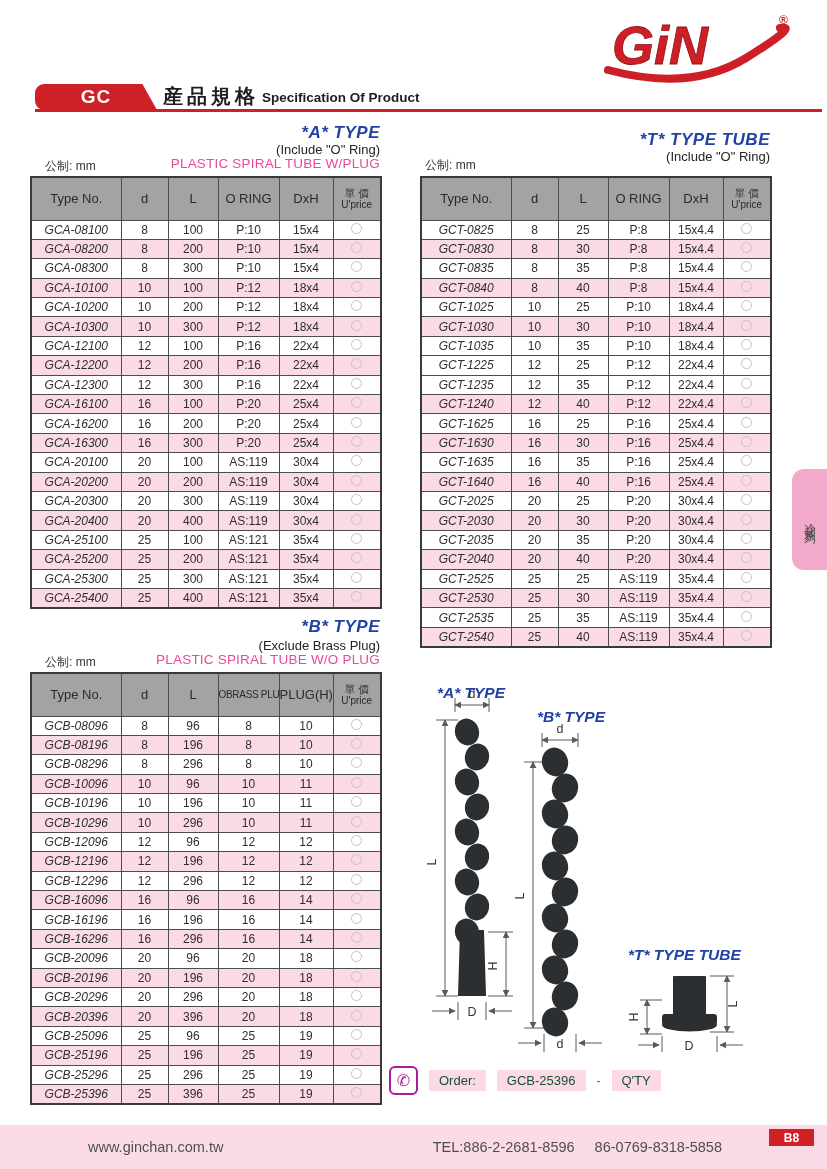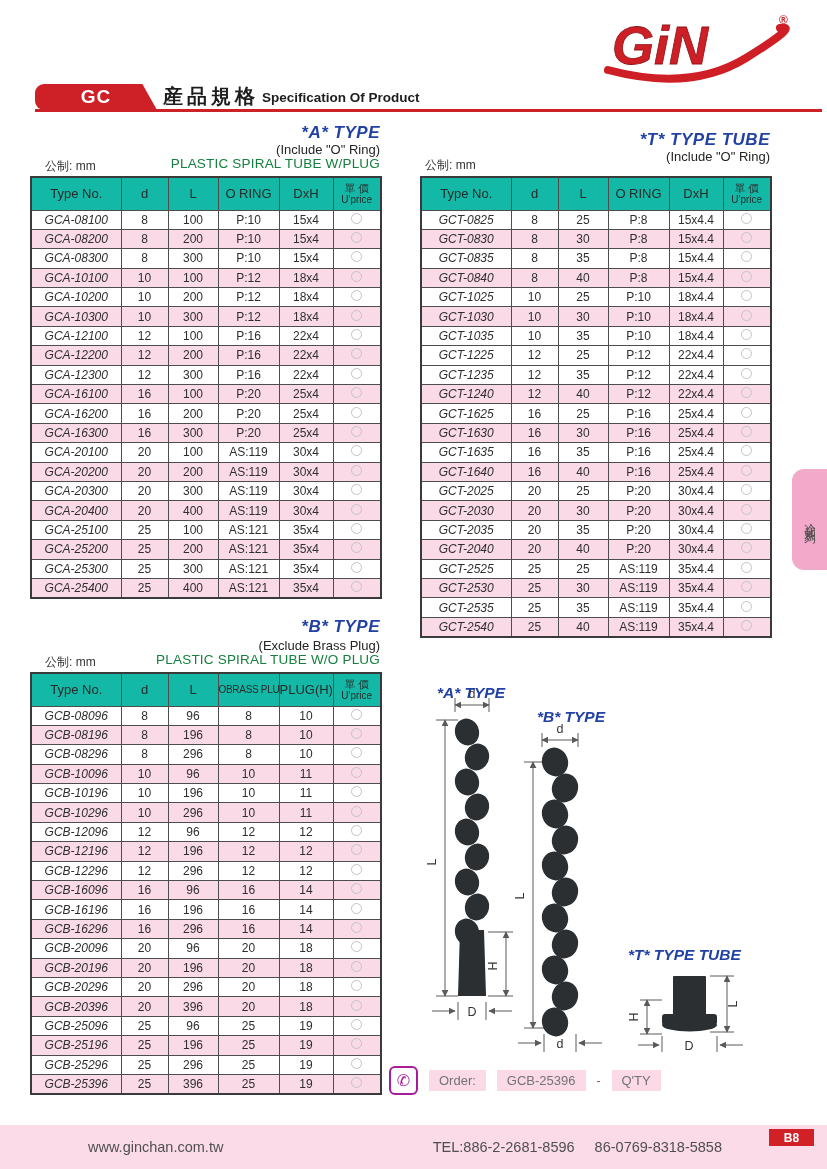--- a/index.html
+++ b/index.html
@@ -13,50 +13,50 @@
           display:flex;align-items:center;justify-content:center;}
   .gc-tab span{color:#fff;font-weight:bold;font-size:19px;letter-spacing:1px;}
   .hdr-title-cjk{position:absolute;left:163px;top:83px;font-size:20px;font-weight:bold;color:#1d1d1d;letter-spacing:4px;}
   .hdr-title-en{position:absolute;left:262px;top:90px;font-size:13.5px;font-weight:bold;color:#1d1d1d;}
   .hdr-rule{position:absolute;left:35px;top:109px;width:787px;height:3px;background:#CE2127;}
 
   
   .sec-title{position:absolute;width:350px;text-align:right;font-weight:bold;font-style:italic;
              font-size:17px;color:#2141A5;letter-spacing:0.5px;}
   .sec-sub{position:absolute;width:350px;text-align:right;font-size:13px;color:#242424;}
-  .sec-prod{position:absolute;width:350px;text-align:right;font-size:13.5px;color:#15803d;letter-spacing:0.2px;}
+  .sec-prod{position:absolute;width:350px;text-align:right;font-size:13.5px;color:#ec4899;letter-spacing:0.2px;}
   .unit{position:absolute;font-size:12px;color:#333;}
 
   
   table.spec{position:absolute;border-collapse:collapse;table-layout:fixed;background:#fff;
              border:2px solid #3a3a3a;}
   table.spec th,table.spec td{border:1px solid #4d4d4d;text-align:center;padding:0;
              overflow:hidden;white-space:nowrap;}
-  table.spec thead tr{height:33px;background:#14b8a6;}
+  table.spec thead tr{height:43px;background:#a3a3a3;}
   table.spec th{font-weight:normal;font-size:13px;color:#2a2a2a;}
   table.spec th.small{font-size:10px;letter-spacing:-0.3px;}
   table.spec th .ph1{font-size:10.5px;line-height:12px;}
   table.spec th .ph2{font-size:10px;line-height:11px;}
   table.spec tbody tr{height:19.4px;font-size:12px;}
   table.spec tbody tr.alt{background:#FBDAE7;}
   td.typeno{font-style:italic;}
   .circle{display:inline-block;width:9px;height:9px;border:1px solid #c4c4c4;border-radius:50%;}
 
   
   .diag-label{position:absolute;color:#2141A5;font-weight:bold;font-style:italic;font-size:15.5px;}
   #diagram-svg{position:absolute;left:400px;top:680px;}
   .dim{stroke:#5a5a5a;stroke-width:1;fill:none;}
   .dim-label{fill:#333;font-size:12.5px;font-family:"Liberation Sans",sans-serif;}
   .solid{fill:#2B2F32;}
 
   
   .order-bar{position:absolute;left:389px;top:1066px;display:flex;align-items:center;gap:11px;z-index:5;}
   .phone-box{width:25px;height:25px;border:2px solid #A81B9B;border-radius:6px;background:#fff;
              display:flex;align-items:center;justify-content:center;color:#A81B9B;font-size:16px;}
-  .chip{background:#FBD9E6;padding:3px 10px;font-size:13px;color:#737373;}
+  .chip{background:#FBD9E6;padding:3px 10px;font-size:13px;color:#14532d;}
   .sep{color:#95497a;font-size:12px;}
 
   
   .side-tab{position:absolute;left:792px;top:469px;width:35px;height:101px;background:#F3A9C9;
             border-radius:12px 0 0 12px;display:flex;align-items:center;justify-content:center;}
   .side-tab span{writing-mode:vertical-rl;text-orientation:upright;font-size:11.5px;color:#4a4a4a;letter-spacing:3px;}
 
   
   .footer{position:absolute;left:0;top:1125px;width:827px;height:44px;background:#FBDBE8;
           display:flex;align-items:center;}

